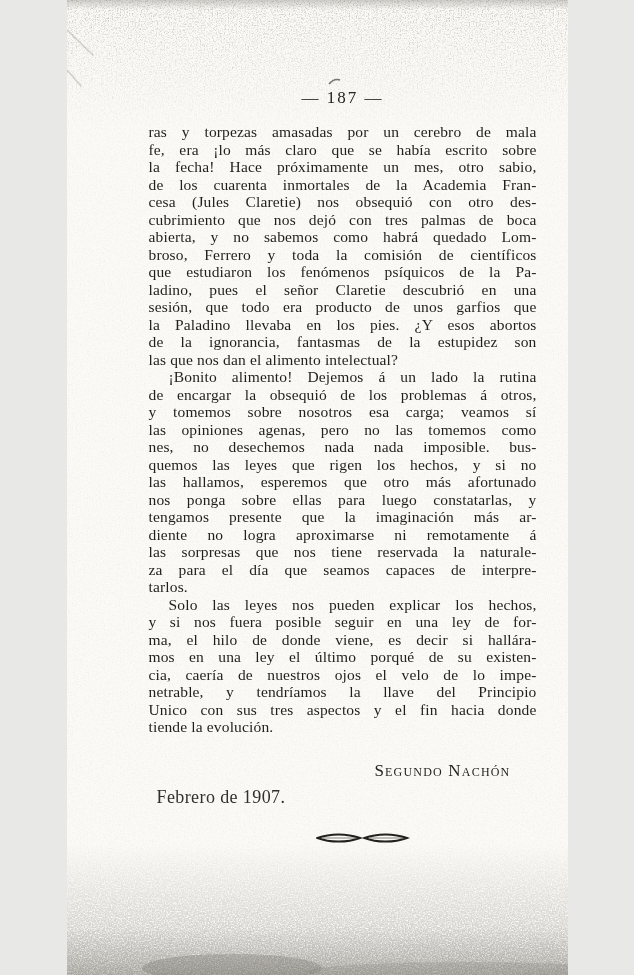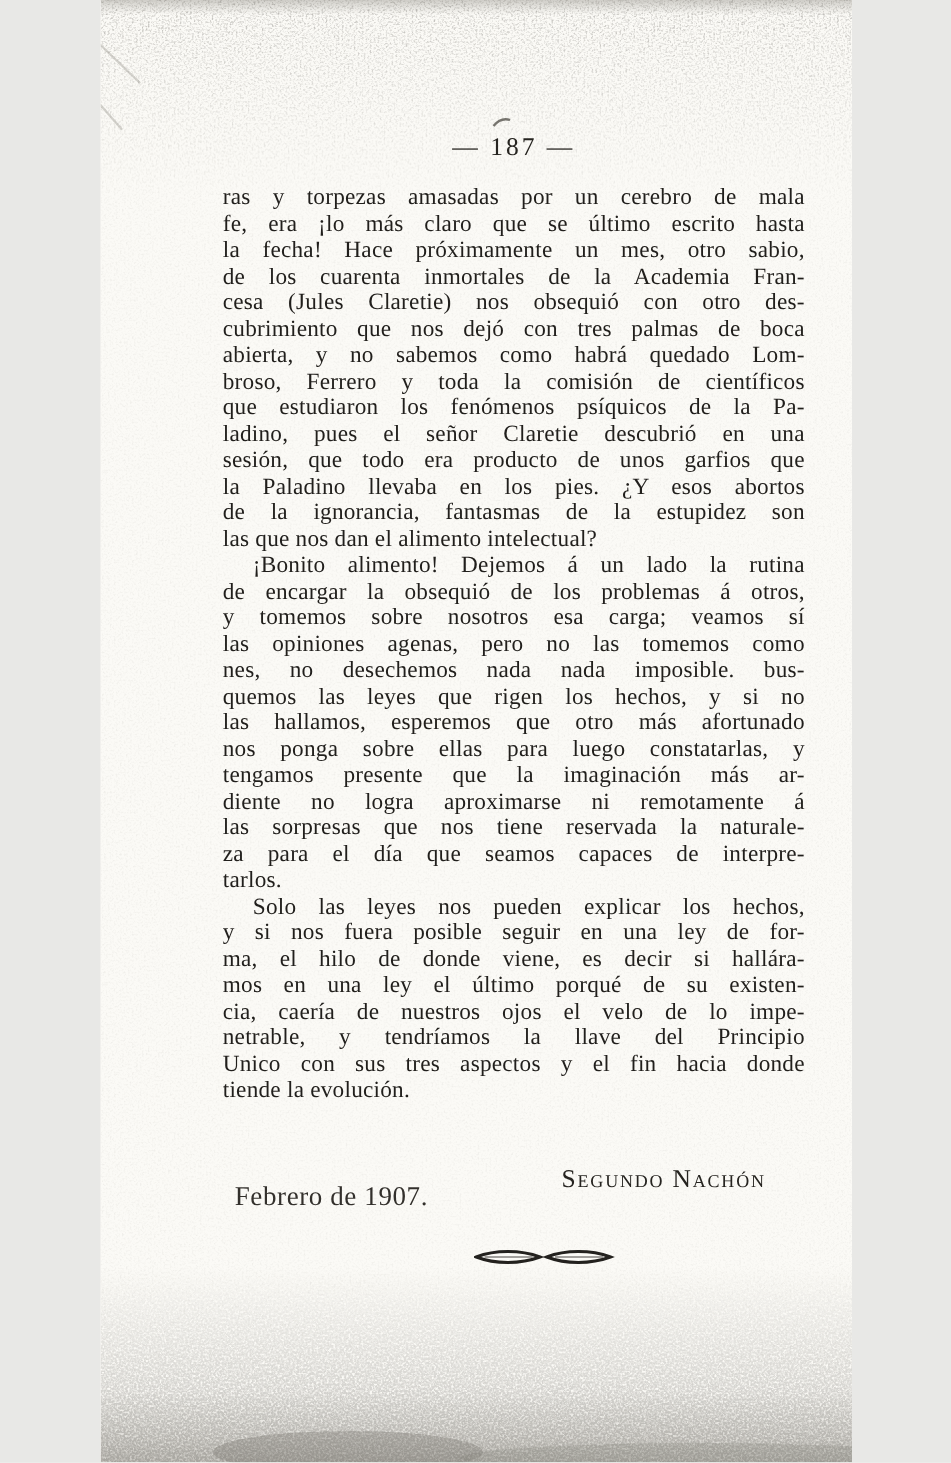--- a/index.html
+++ b/index.html
@@ -52,21 +52,20 @@
   .signature {
     position: absolute;
     top: 761px; left: 82px; width: 388px;
     text-align: right;
     padding-right: 26px;
     box-sizing: border-box;
     font-variant: small-caps;
     font-size: 17px;
     letter-spacing: 1.2px;
     color: #262420;
-    margin-top: 15px;
   }
   .dateline {
     position: absolute;
     top: 787px; left: 90px;
     font-size: 18px;
     letter-spacing: 0.4px;
     color: #33302c;
   }
   
   .ornament {
@@ -146,21 +145,21 @@
       <line x1="0" y1="70" x2="14" y2="86"></line>
     </g>
 
     <path d="M262 84 Q 267 78, 273 80" stroke="#55524c" stroke-width="1.5" fill="none" opacity="0.8"></path>
   </svg>
 
   <div class="page-number">— 187 —</div>
 
   <div class="body-text">
       <div class="line">ras y torpezas amasadas por un cerebro de mala</div>
-      <div class="line">fe, era ¡lo más claro que se último escrito hasta</div>
+      <div class="line">fe, era ¡lo más claro que se había escrito sobre</div>
       <div class="line">la fecha! Hace próximamente un mes, otro sabio,</div>
       <div class="line">de los cuarenta inmortales de la Academia Fran-</div>
       <div class="line">cesa (Jules Claretie) nos obsequió con otro des-</div>
       <div class="line">cubrimiento que nos dejó con tres palmas de boca</div>
       <div class="line">abierta, y no sabemos como habrá quedado Lom-</div>
       <div class="line">broso, Ferrero y toda la comisión de científicos</div>
       <div class="line">que estudiaron los fenómenos psíquicos de la Pa-</div>
       <div class="line">ladino, pues el señor Claretie descubrió en una</div>
       <div class="line">sesión, que todo era producto de unos garfios que</div>
       <div class="line">la Paladino llevaba en los pies. ¿Y esos abortos</div>

